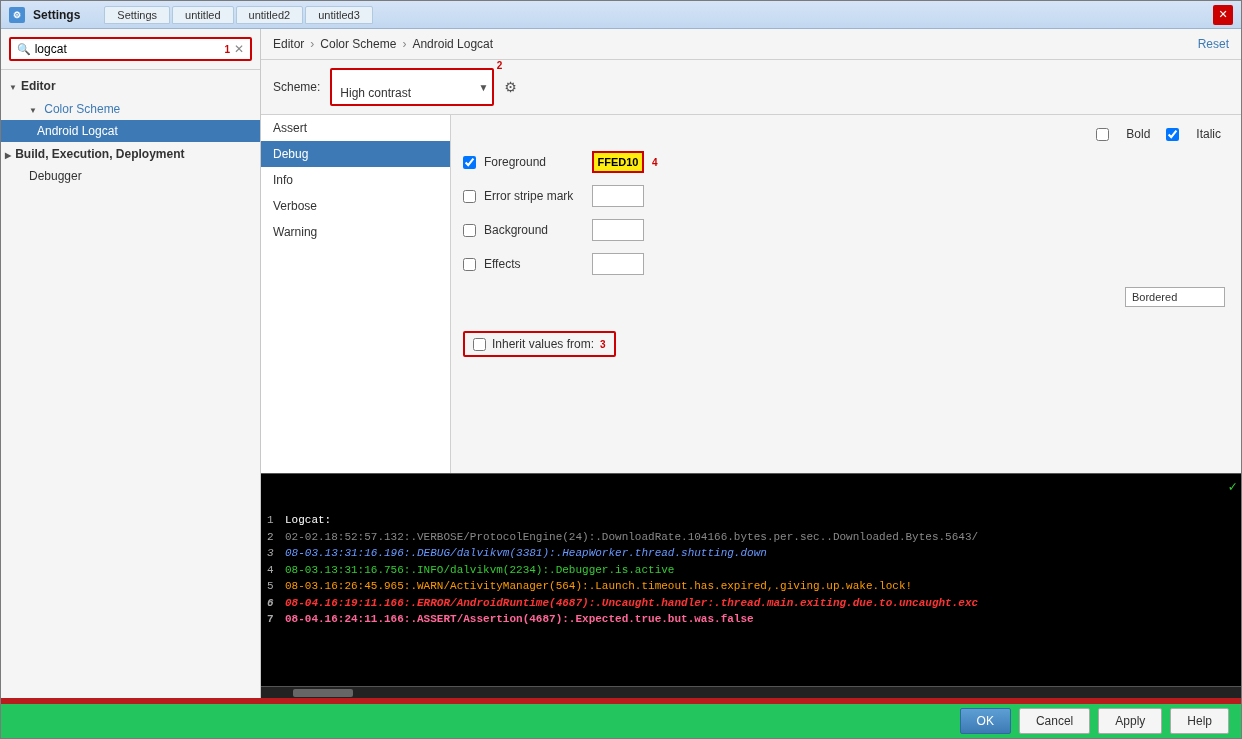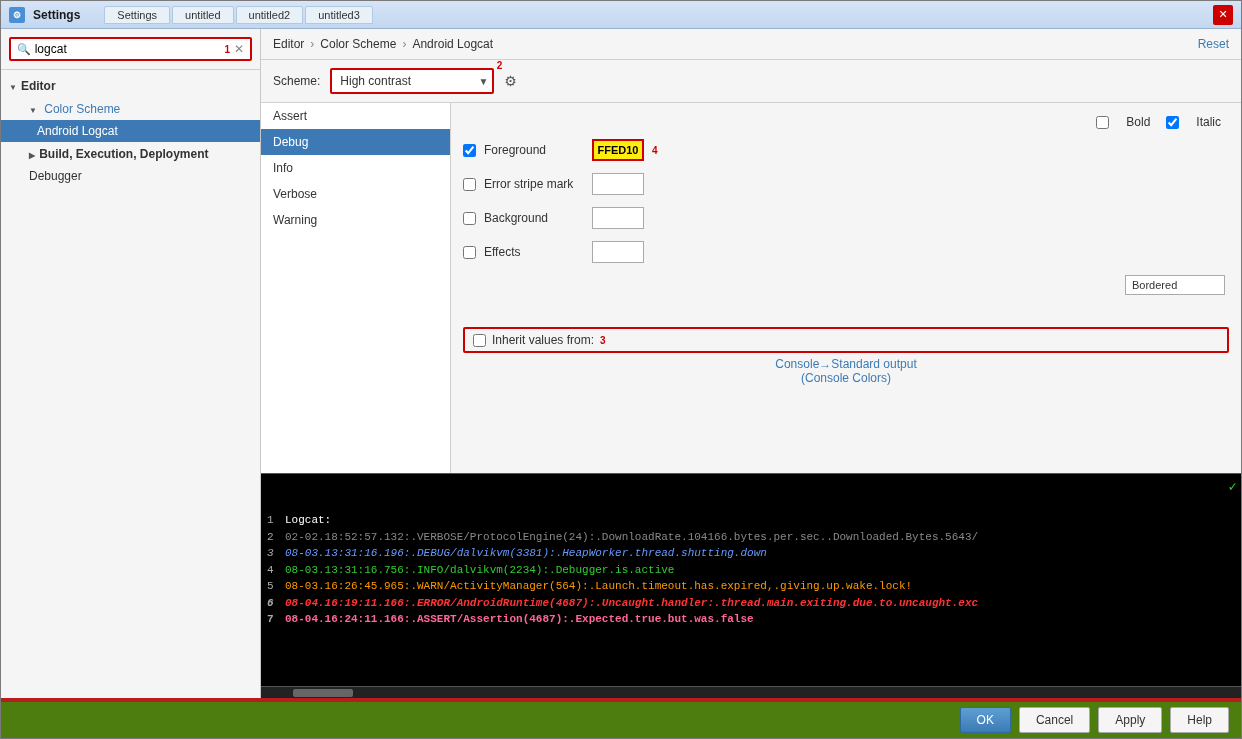--- a/index.html
+++ b/index.html
@@ -168,21 +168,21 @@
     }
 
     .android-logcat-item {
       padding: 4px 8px 4px 36px;
       cursor: pointer;
       background: #3d7ab5;
       color: white;
     }
 
     .build-group {
-      padding: 5px 8px 4px 28px;
+      padding: 5px 8px 4px 4px;
       font-weight: bold;
       color: #333;
       display: flex;
       align-items: center;
       gap: 4px;
     }
 
     .debugger-item {
       padding: 4px 8px 4px 28px;
       cursor: pointer;
@@ -245,21 +245,21 @@
       display: inline-block;
       border: 2px solid #cc0000;
       border-radius: 2px;
       background: white;
     }
 
     .scheme-dropdown {
       appearance: none;
       border: none;
       outline: none;
-      padding: 4px 30px 4px 8px;
+      padding: 16px 30px 4px 8px;
       font-size: 12px;
       background: transparent;
       cursor: pointer;
       min-width: 160px;
       color: #333;
     }
 
     .scheme-dropdown-arrow {
       position: absolute;
       right: 4px;
@@ -392,23 +392,23 @@
       background: white;
       padding: 3px 20px 3px 6px;
       font-size: 11px;
       appearance: none;
       cursor: pointer;
       color: #333;
       min-width: 100px;
     }
 
     .inherit-section {
-      margin-top: 24px;
-      display: flex;
-      flex-direction: column;
+      margin-top: 16px;
+      display: flex;
+      flex-direction: row;
       gap: 4px;
     }
 
     .inherit-row {
       display: flex;
       align-items: center;
       gap: 6px;
       border: 2px solid #cc0000;
       padding: 4px 8px;
       border-radius: 2px;
@@ -500,22 +500,22 @@
       height: 8px;
       width: 60px;
       background: #666;
       border-radius: 2px;
       margin-left: 30px;
     }
 
     
     .bottom-bar {
       height: 40px;
-      background: #4d7c0f;
-      border-top: 4px solid #b91c1c;
+      background: #22c55e;
+      border-top: 6px solid #b91c1c;
       display: flex;
       align-items: center;
       justify-content: flex-end;
       padding: 0 12px;
       gap: 8px;
     }
 
     .btn {
       padding: 5px 16px;
       font-size: 12px;
@@ -681,24 +681,20 @@
                 </select>
               </div>
             </div>
 
             <div class="inherit-section">
               <div class="inherit-row">
                 <input type="checkbox" style="">
                 <span class="inherit-label">Inherit values from:</span>
                 <span class="inherit-num">3</span>
               </div>
-              <div class="inherit-links">
-                <a class="link">Console→Standard output</a><br>
-                <a class="link">(Console Colors)</a>
-              </div>
             </div>
           </div>
         </div>
 
         <div class="log-panel">
           <div class="log-panel-content">
             <div class="log-line white">
               <span class="log-line-num">1</span><span>Logcat:</span>
             </div>
             <div class="log-line verbose">

